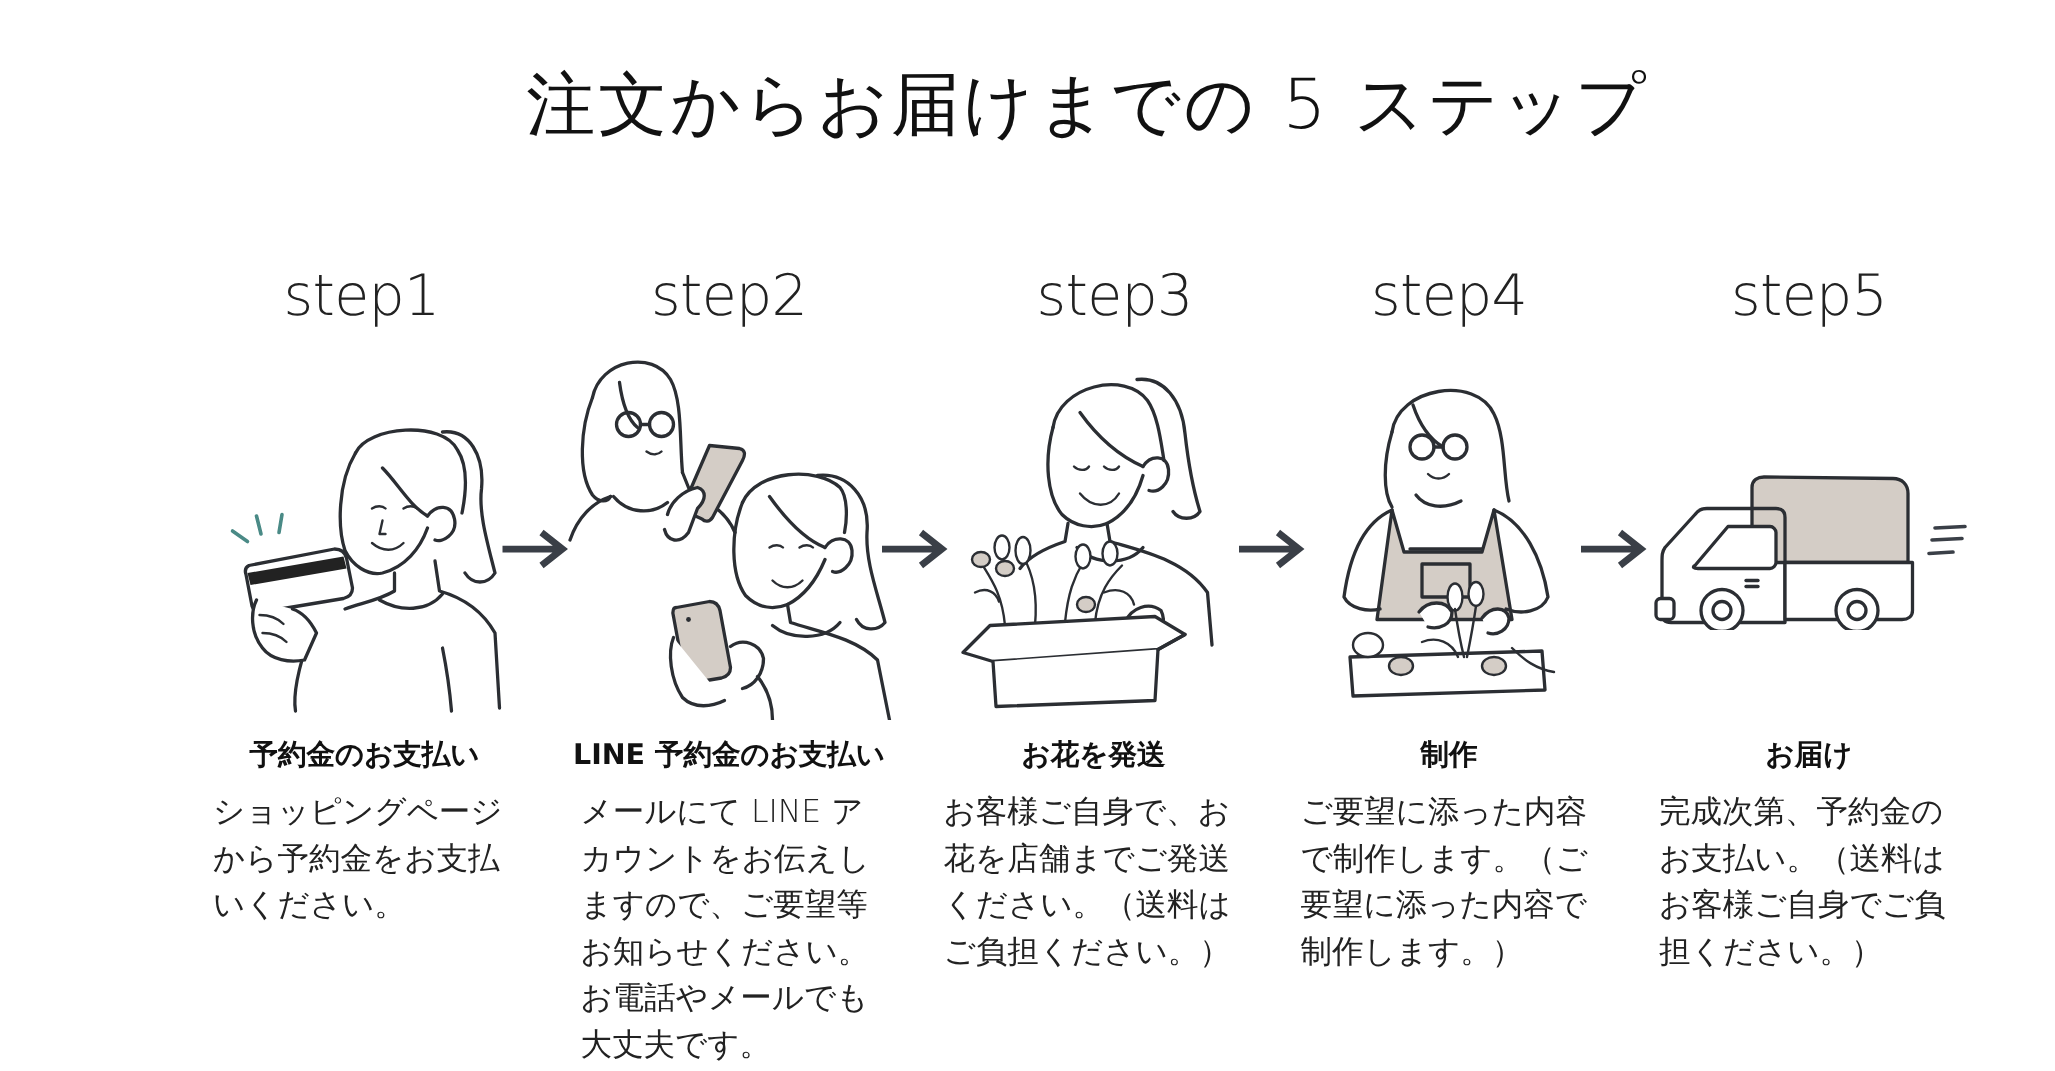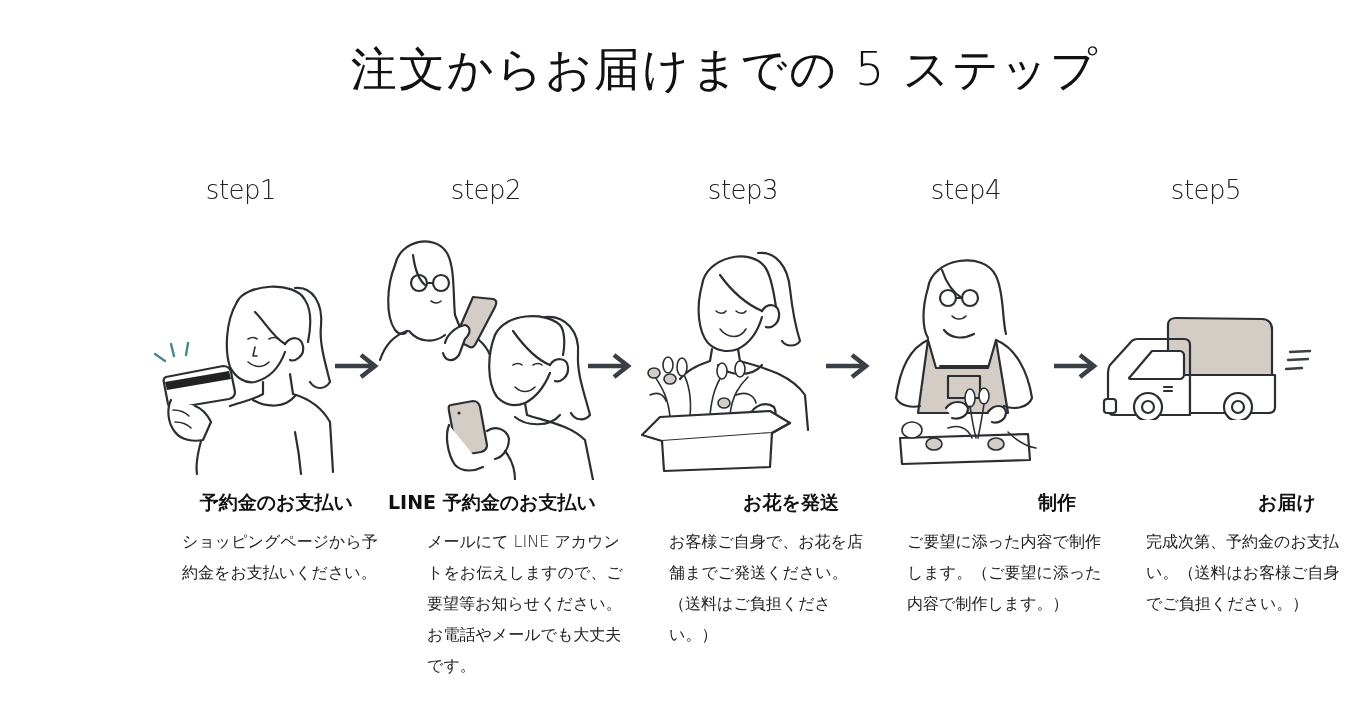--- a/index.html
+++ b/index.html
@@ -7,32 +7,32 @@
       width: 1370px; height: 714px; position: relative; overflow: hidden;
       font-family: "DejaVu Sans", "Liberation Sans", sans-serif; color: #222;
     }
     .main-title {
       position: absolute; top: 8px; left: 0; width: 1450px; text-align: center;
       font-size: 46px; font-weight: 300; letter-spacing: 2px; color: #111;
       font-family: "DejaVu Sans", sans-serif;
     }
     .step-label {
       position: absolute; top: 175px; width: 200px; text-align: center;
-      font-size: 26px; font-weight: 200; color: #222;
+      font-size: 38px; font-weight: 200; color: #222;
       font-family: "DejaVu Sans", sans-serif; letter-spacing: -0.5px;
     }
     .step-title {
-      position: absolute; top: 490px; width: 220px; text-align: right;
+      position: absolute; top: 490px; width: 220px; text-align: center;
       font-size: 19px; font-weight: bold; color: #111;
       font-family: "DejaVu Sans", sans-serif;
     }
     .step-desc {
       position: absolute; top: 526px; width: 200px;
-      font-size: 16px; line-height: 31px; color: #222; font-weight: 300;
-      font-family: "DejaVu Sans", sans-serif; word-break: break-all; margin-left: 40px;
+      font-size: 21px; line-height: 31px; color: #222; font-weight: 300;
+      font-family: "DejaVu Sans", sans-serif; word-break: break-all;
     }
     .illus { position: absolute; }
     .arrow { position: absolute; top: 350px; width: 48px; height: 32px; }
     svg .ln { fill: none; stroke: #2b2e33; stroke-width: 2.2; stroke-linecap: round; stroke-linejoin: round; }
     svg .ln-thin { fill: none; stroke: #2b2e33; stroke-width: 1.6; stroke-linecap: round; stroke-linejoin: round; }
     svg .fill-w { fill: #ffffff; }
     svg .fill-acc { fill: #d4cdc6; }
   </style>
 </head>
 <body>

